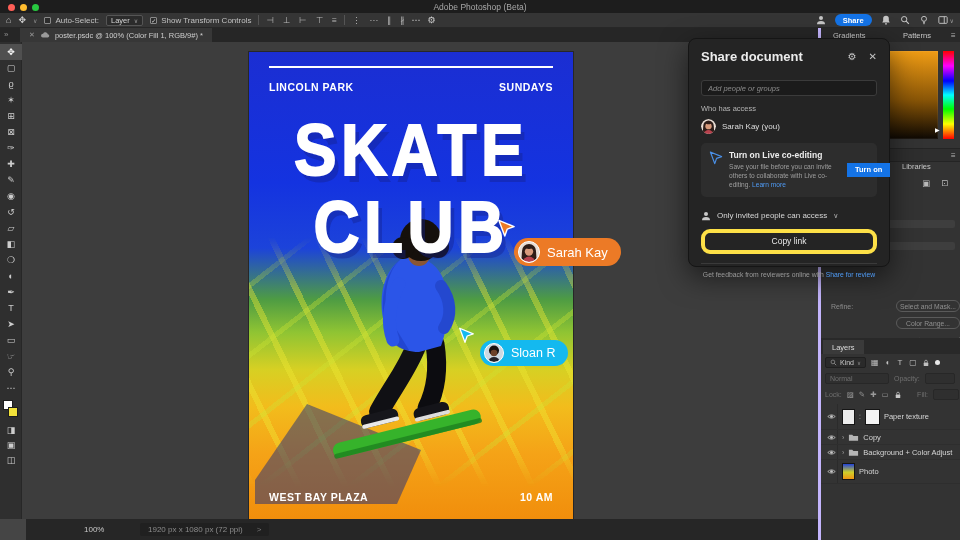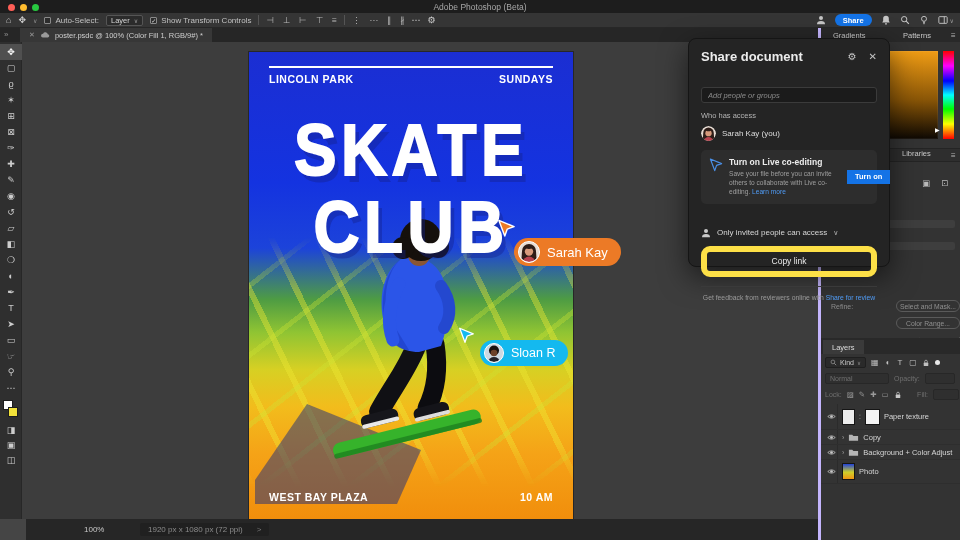--- a/index.html
+++ b/index.html
@@ -48,21 +48,21 @@
     background:linear-gradient(180deg,#1b2ed2 0%,#1433e0 28%,#1c43da 42%,#4e9c43 53%,#8fc433 60%,#d7d023 68%,#f2bc1c 76%,#f5a317 86%,#f18e0c 100%);
     box-shadow:0 0 0 1px rgba(0,0,0,.35);
   }
   .grid-a, .grid-b { position:absolute; left:-40px; right:-40px; top:185px; height:250px; pointer-events:none;
     -webkit-mask-image:linear-gradient(180deg,transparent 0%,#000 22%,#000 82%,transparent 100%);
             mask-image:linear-gradient(180deg,transparent 0%,#000 22%,#000 82%,transparent 100%); }
   .grid-a { background:repeating-linear-gradient(64deg,transparent 0 36px,rgba(238,232,52,.42) 36px 42px); }
   .grid-b { background:repeating-linear-gradient(-38deg,transparent 0 50px,rgba(205,228,52,.34) 50px 55px); }
   .poster-rule { position:absolute; left:20px; right:20px; top:14px; height:2px; background:#fff; }
   .poster-head, .poster-foot { position:absolute; left:20px; right:20px; display:flex; justify-content:space-between; color:#fff; font-size:10.5px; font-weight:bold; letter-spacing:.5px; }
-  .poster-head { top:21px; } .poster-foot { bottom:16px; }
+  .poster-head { top:29px; } .poster-foot { bottom:16px; }
   .poster-title { position:absolute; left:0; right:0; top:66px; text-align:center; color:#fff; font-weight:bold; font-size:57px; line-height:60px; letter-spacing:4px;
     transform:scale(1.12,1.28); transform-origin:50% 20%;
     -webkit-text-stroke:1.5px #fff; text-shadow:4px 5px 0 rgba(20,32,138,.4); }
   .skater-svg { position:absolute; left:0; top:0; width:324px; height:467px; pointer-events:none; }
 
   
   .cursor-svg { position:absolute; width:19px; height:19px; }
   .collab-pill { position:absolute; display:flex; align-items:center; gap:7px; border-radius:15px; padding:3px 13px 3px 4px; color:#fff; font-size:13px; }
   .pill-avatar { width:22px; height:22px; border-radius:50%; border:1.5px solid #fff; overflow:hidden; background:#ddd; flex:none; }
   .pill-avatar svg { width:100%; height:100%; display:block; }
@@ -98,34 +98,34 @@
   
   .statusbar { position:absolute; left:0; top:519px; width:818px; height:21px; background:#262626; font-size:8px; color:#c8c8c8; }
   .status-corner { position:absolute; left:0; top:0; width:26px; height:21px; background:#454545; }
   .dims-field { position:absolute; left:140px; top:4px; height:13px; background:#202020; border-radius:2px; display:flex; align-items:center; padding:0 8px; color:#8b8b8b; gap:14px; }
 
   
   .dialog { position:absolute; left:688px; top:38px; width:202px; height:229px; background:#242424; border:1px solid #151515; border-radius:8px; box-shadow:0 10px 28px rgba(0,0,0,.55); padding:10px 12px; z-index:50; color:#ddd; }
   .dlg-header { display:flex; align-items:center; }
   .dlg-title { flex:1; font-size:13px; font-weight:bold; color:#ececec; }
   .dlg-hicon { color:#c3c3c3; font-size:10px; margin-left:12px; }
-  .dlg-input { margin-top:23px; width:100%; height:16px; background:#1b1b1b; border:1px solid #3b3b3b; border-radius:3px; color:#ccc; font-size:7.5px; font-style:italic; padding:0 6px; outline:none; font-family:inherit; }
+  .dlg-input { margin-top:16px; width:100%; height:16px; background:#1b1b1b; border:1px solid #3b3b3b; border-radius:3px; color:#ccc; font-size:7.5px; font-style:italic; padding:0 6px; outline:none; font-family:inherit; }
   .dlg-input::placeholder { color:#8a8a8a; }
   .dlg-sub { margin-top:8px; font-size:7.5px; color:#b4b4b4; }
   .owner-row { margin-top:6px; display:flex; align-items:center; gap:6px; font-size:8px; color:#ddd; }
   .owner-row .sm-avatar { width:15px; height:15px; border-radius:50%; overflow:hidden; flex:none; }
   .owner-row .sm-avatar svg { width:100%; height:100%; display:block; }
   .coedit-card { margin-top:9px; background:#2d2d2d; border-radius:5px; padding:7px 8px; display:flex; gap:6px; }
   .coedit-icon { width:14px; height:14px; color:#4a90e8; flex:none; margin-top:1px; }
   .coedit-title { font-size:8.5px; font-weight:bold; color:#ececec; }
   .coedit-body { margin-top:2px; font-size:6.6px; line-height:1.4; color:#9f9f9f; width:112px; }
   .lnk { color:#4f9bf5; }
   .turnon-btn { align-self:center; background:#1473E6; color:#fff; font-size:7.5px; font-weight:bold; border-radius:0; height:14px; padding:0 8px; display:flex; align-items:center; flex:none; }
-  .access-row { margin-top:24px; display:flex; align-items:center; gap:6px; font-size:8px; color:#d6d6d6; }
-  .copylink-btn { margin-top:8px; height:31px; border:6px solid #fde047; border-radius:9px; display:flex; align-items:center; justify-content:center; font-size:8.5px; color:#e8e8e8; }
+  .access-row { margin-top:14px; display:flex; align-items:center; gap:6px; font-size:8px; color:#d6d6d6; }
+  .copylink-btn { margin-top:8px; height:25px; border:4px solid #fde047; border-radius:9px; display:flex; align-items:center; justify-content:center; font-size:8.5px; color:#e8e8e8; }
   .dlg-divider { margin-top:9px; border-top:1px solid #3a3a3a; }
   .dlg-footer { margin-top:7px; font-size:6.8px; color:#9a9a9a; text-align:center; }
 </style>
 </head>
 <body>
 
 <svg width="0" height="0" style="position:absolute">
   <defs>
     <symbol id="i-eye" viewBox="0 0 12 12">
         <path d="M1,6 Q6,1.6 11,6 Q6,10.4 1,6 Z" fill="none" stroke="currentColor" stroke-width="1"></path>
@@ -387,21 +387,21 @@
   <div class="ptabs">
     <span style="left:12px">Gradients</span>
     <span style="left:82px">Patterns</span>
     <span style="left:130px" class="hamburger">≡</span>
   </div>
   <div class="colorpicker-square"></div>
   <div class="hue-strip"></div>
   <span class="hue-marker">▶</span>
 
   <div class="libraries-bar">
-    <span style="position:absolute;left:81px;top:0">Libraries</span>
+    <span style="position:absolute;left:81px;top:13px">Libraries</span>
     <span style="position:absolute;left:130px;top:2px" class="hamburger">≡</span>
   </div>
 
   <div class="props">
     <span style="position:absolute;left:101px;top:16px;font-size:8.5px;color:#b9b9b9">▣</span>
     <span style="position:absolute;left:120px;top:16px;font-size:8.5px;color:#b9b9b9">⊡</span>
     <div class="dimbar" style="top:58px"></div>
     <div class="dimbar" style="top:80px"></div>
     <span style="position:absolute;left:10px;top:141px">Refine:</span>
     <span class="prop-btn" style="top:138px">Select and Mask...</span>

